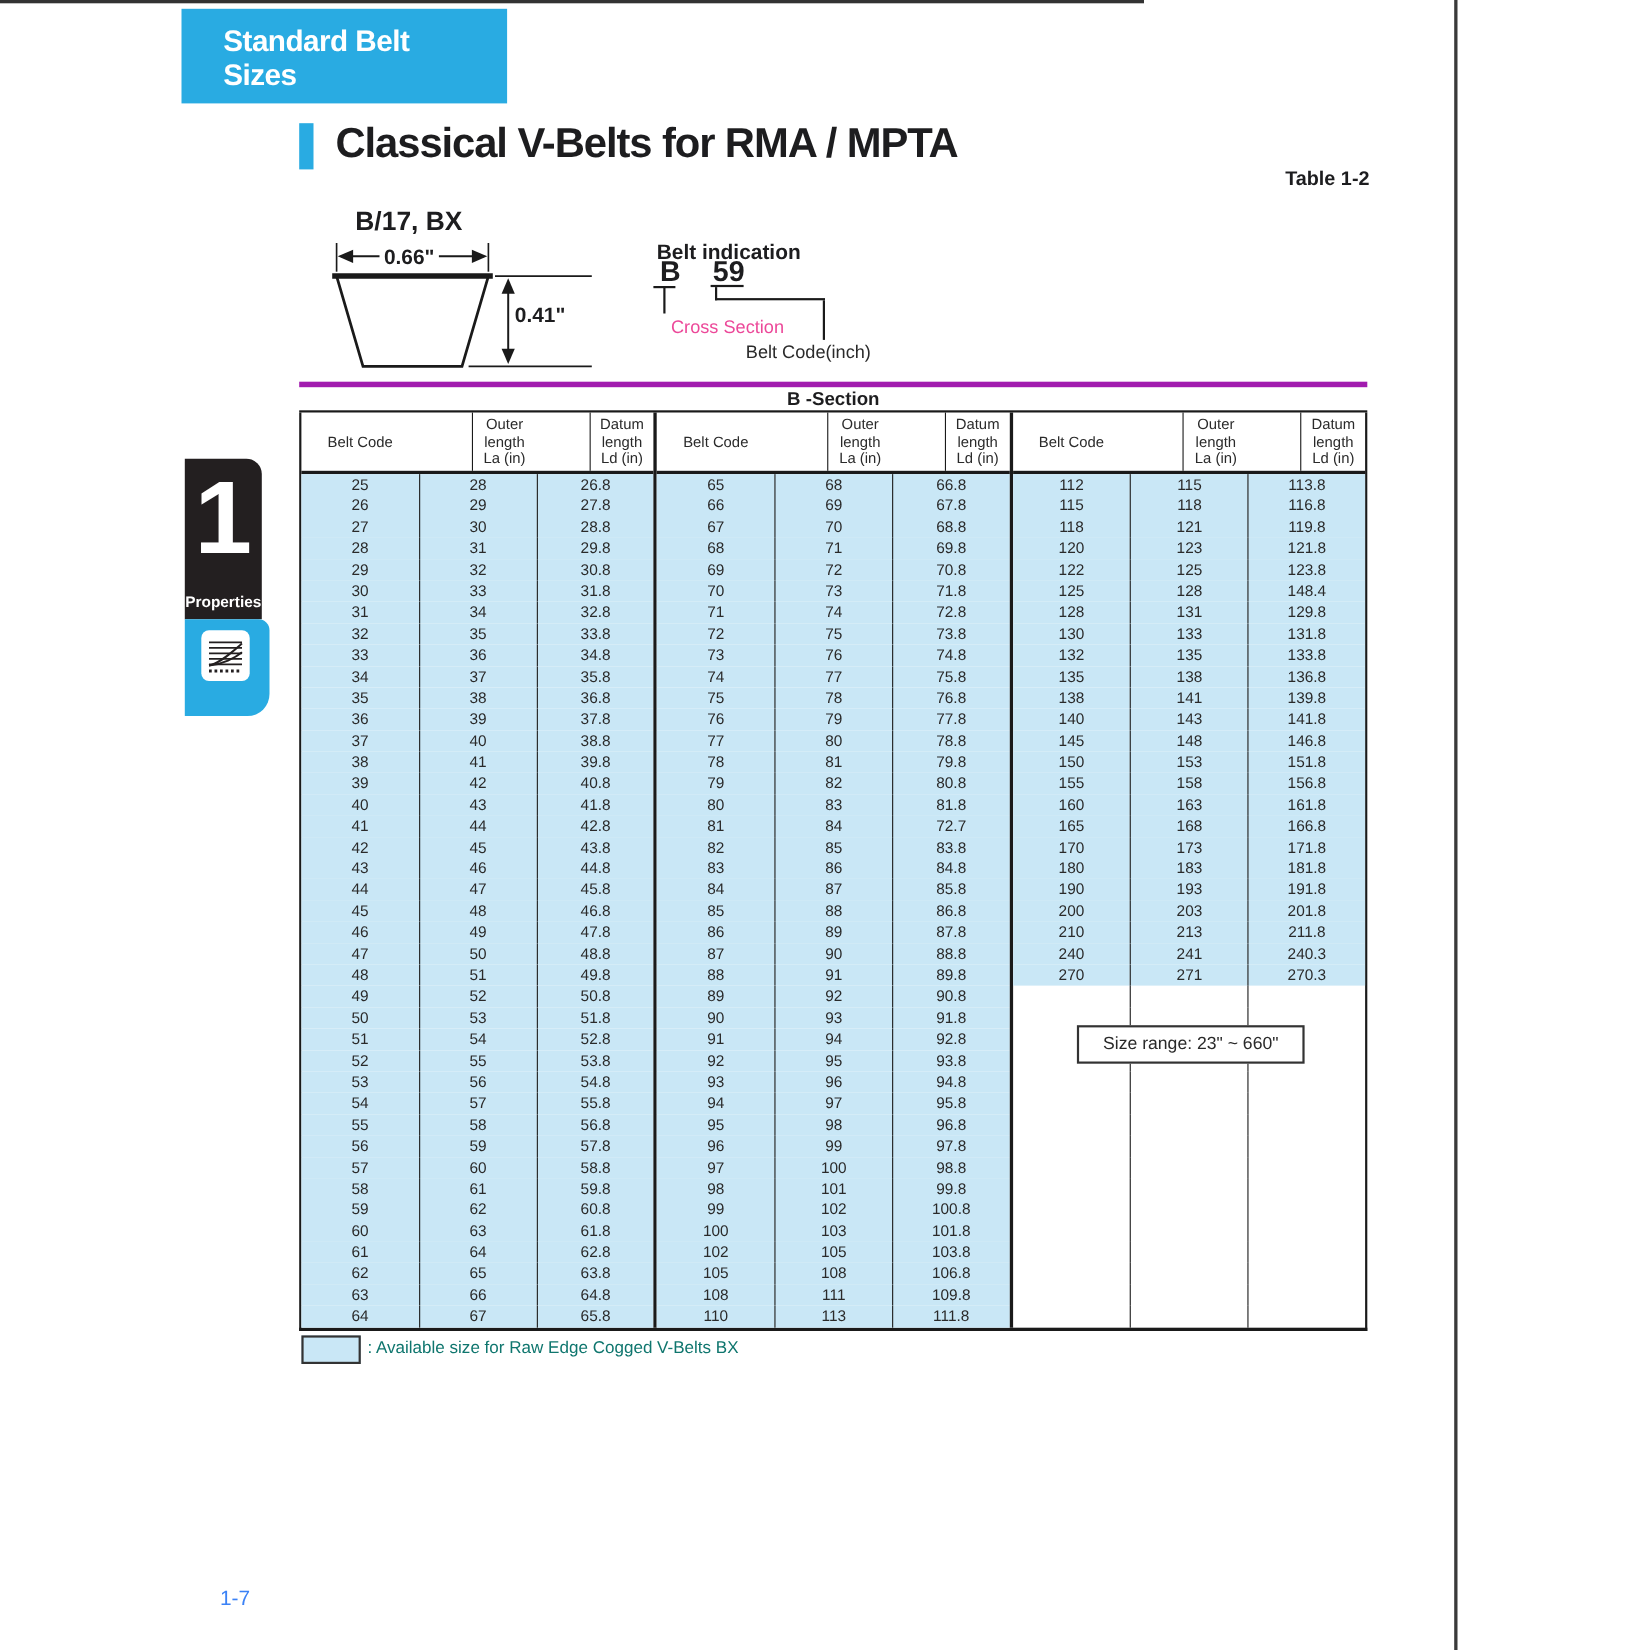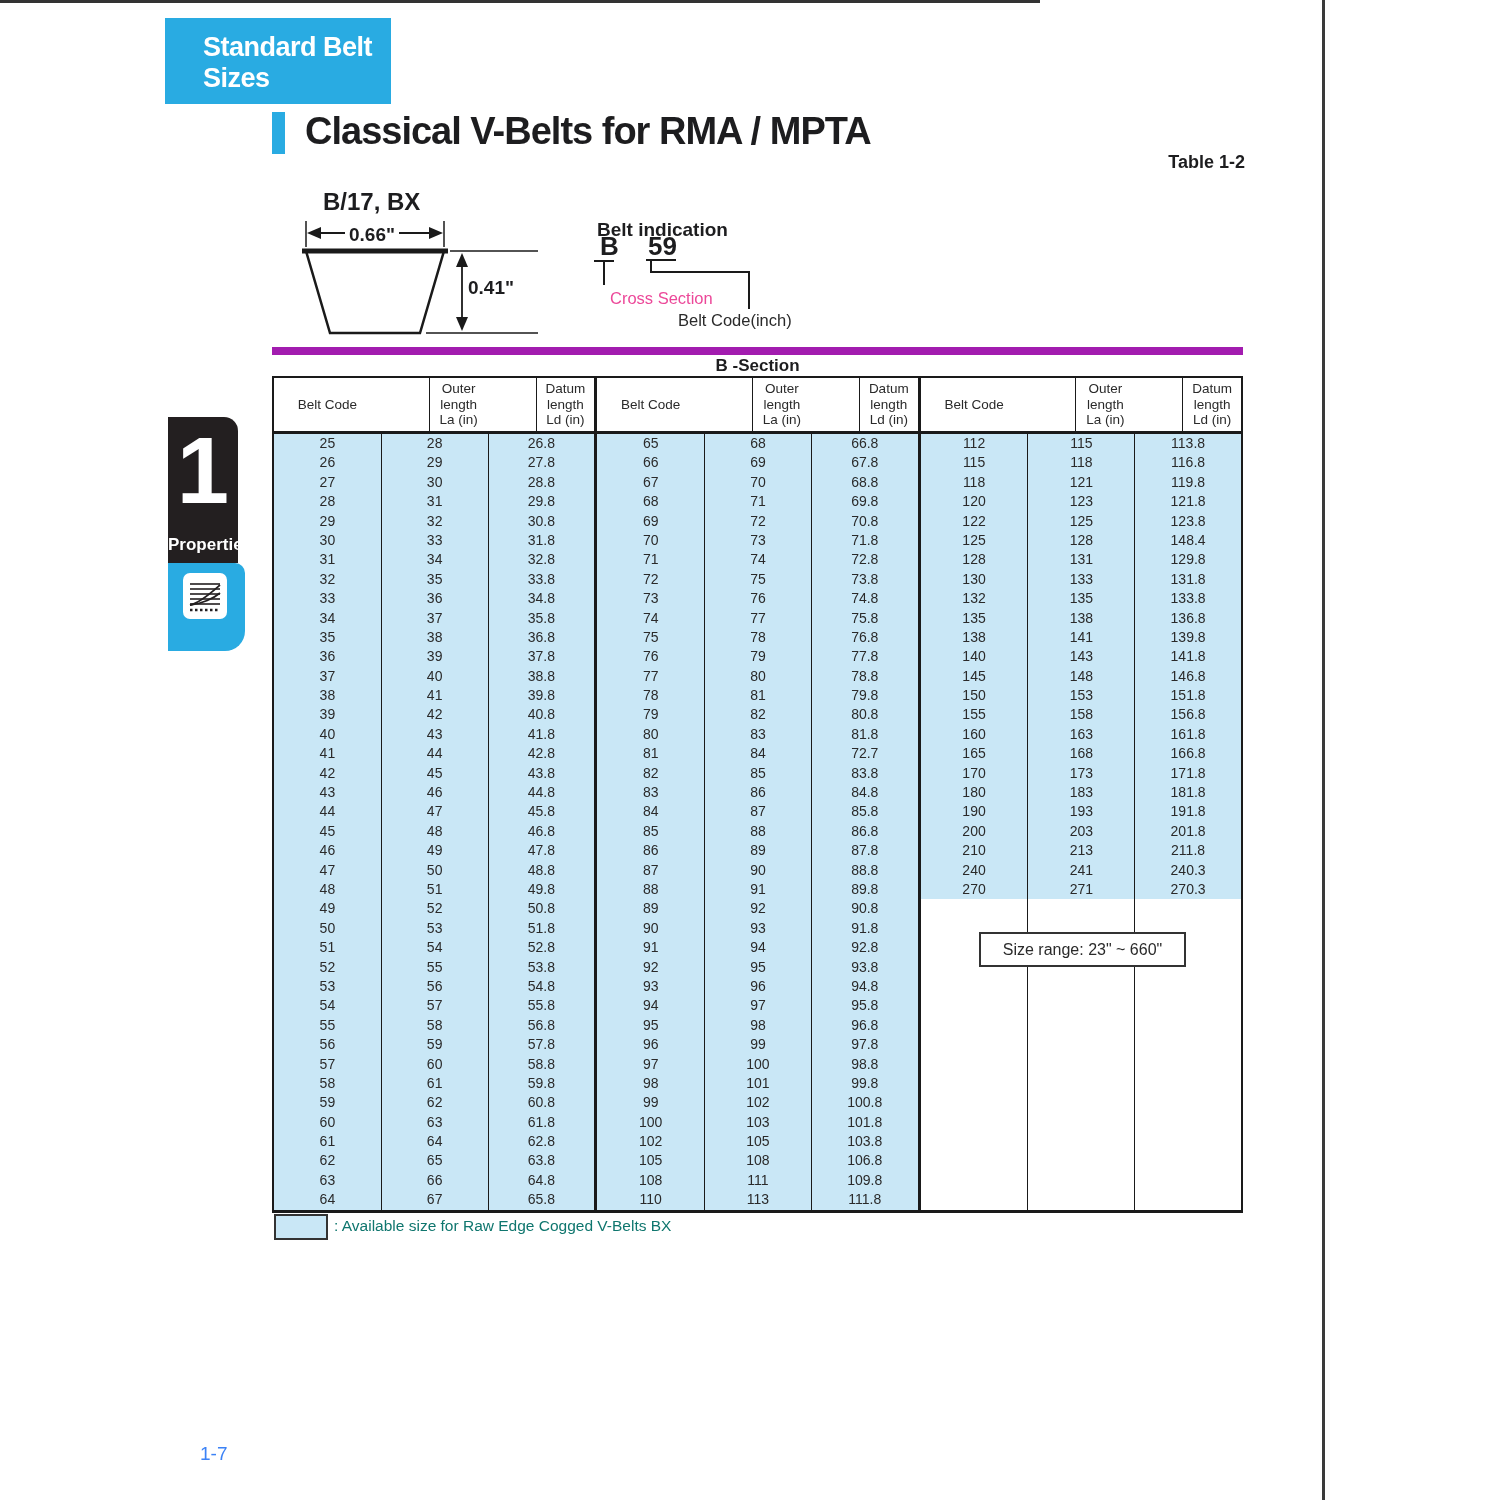--- a/index.html
+++ b/index.html
@@ -4,21 +4,21 @@
 <style>
   html,body{margin:0;padding:0;}
   body{
     width:1500px;height:1500px;position:relative;background:#ffffff;
     font-family:"Liberation Sans",sans-serif;color:#1d1d1f;overflow:hidden;
   }
   .abs{position:absolute;}
   .line{position:absolute;background:#1a1a1a;}
 
   
-  .banner{left:165px;top:18px;width:226px;height:86px;background:#29abe2;
+  .banner{left:165px;top:8px;width:296px;height:86px;background:#29abe2;
     display:flex;align-items:flex-end;padding:0 16px 10px 38px;box-sizing:border-box;}
   .banner span{color:#fff;font-weight:bold;font-size:27px;letter-spacing:-0.5px;}
 
   
   .accent-bar{left:272px;top:112px;width:13px;height:42px;background:#29abe2;}
   .page-title{left:305px;top:110px;font-size:38px;font-weight:bold;letter-spacing:-1px;}
   .table-label{left:1080px;top:152px;width:165px;text-align:right;font-size:18px;font-weight:bold;}
   .rule-under-title{left:205px;top:176px;width:1040px;height:3px;background:#333;}
 
   
@@ -30,29 +30,29 @@
   .bi-59{left:648px;top:231px;font-size:26px;font-weight:bold;}
   .cross-label{left:588px;top:289px;font-size:16.5px;color:#ec4899;margin-left:22px;}
   .code-label{left:678px;top:311px;font-size:16.5px;color:#2a2a2a;}
 
   
   .tab-black{left:168px;top:417px;width:70px;height:146px;background:#231f20;
     border-radius:0 14px 0 0;color:#fff;}
   .tab-black .num{position:absolute;top:2px;left:0;width:100%;text-align:center;
     font-size:94px;font-weight:bold;line-height:104px;}
   .tab-black .lbl{position:absolute;bottom:8px;left:0;width:100%;text-align:center;
-    font-size:17px;font-weight:bold;}
+    font-size:14px;font-weight:bold;}
   .tab-cyan{left:168px;top:563px;width:77px;height:88px;background:#29abe2;
     border-radius:0 10px 20px 0;}
   .tab-icon{position:absolute;left:15px;top:10px;width:44px;height:46px;background:#fff;border-radius:7px;
     display:flex;align-items:center;justify-content:center;}
 
   
   .table-wrap{left:272px;top:347px;width:971px;}
-  .section-title{border-top:8px solid #a21caf;border-bottom:2.5px solid #1a1a1a;
+  .section-title{border-top:5px solid #a21caf;border-bottom:2.5px solid #1a1a1a;
     height:21px;line-height:21px;text-align:center;font-weight:bold;font-size:17px;}
   .groups{display:flex;border-left:2px solid #1a1a1a;border-right:2px solid #1a1a1a;
     border-bottom:3px solid #1a1a1a;}
   .group{width:33.3333%;display:flex;flex-direction:column;}
   .group + .group{border-left:3px solid #1a1a1a;}
   .ghead{display:grid;grid-template-columns:1fr 1fr 1fr;height:53px;border-bottom:3px solid #1a1a1a;}
   .hc{font-size:13.5px;line-height:15.5px;display:flex;align-items:center;justify-content:center;
     text-align:center;white-space:pre-line;color:#2a2a2a;}
   .hc + .hc{border-left:1.5px solid #1a1a1a;margin-left:48px;}
   .gbody{display:grid;grid-template-columns:1fr 1fr 1fr;grid-auto-rows:19.4px;}

